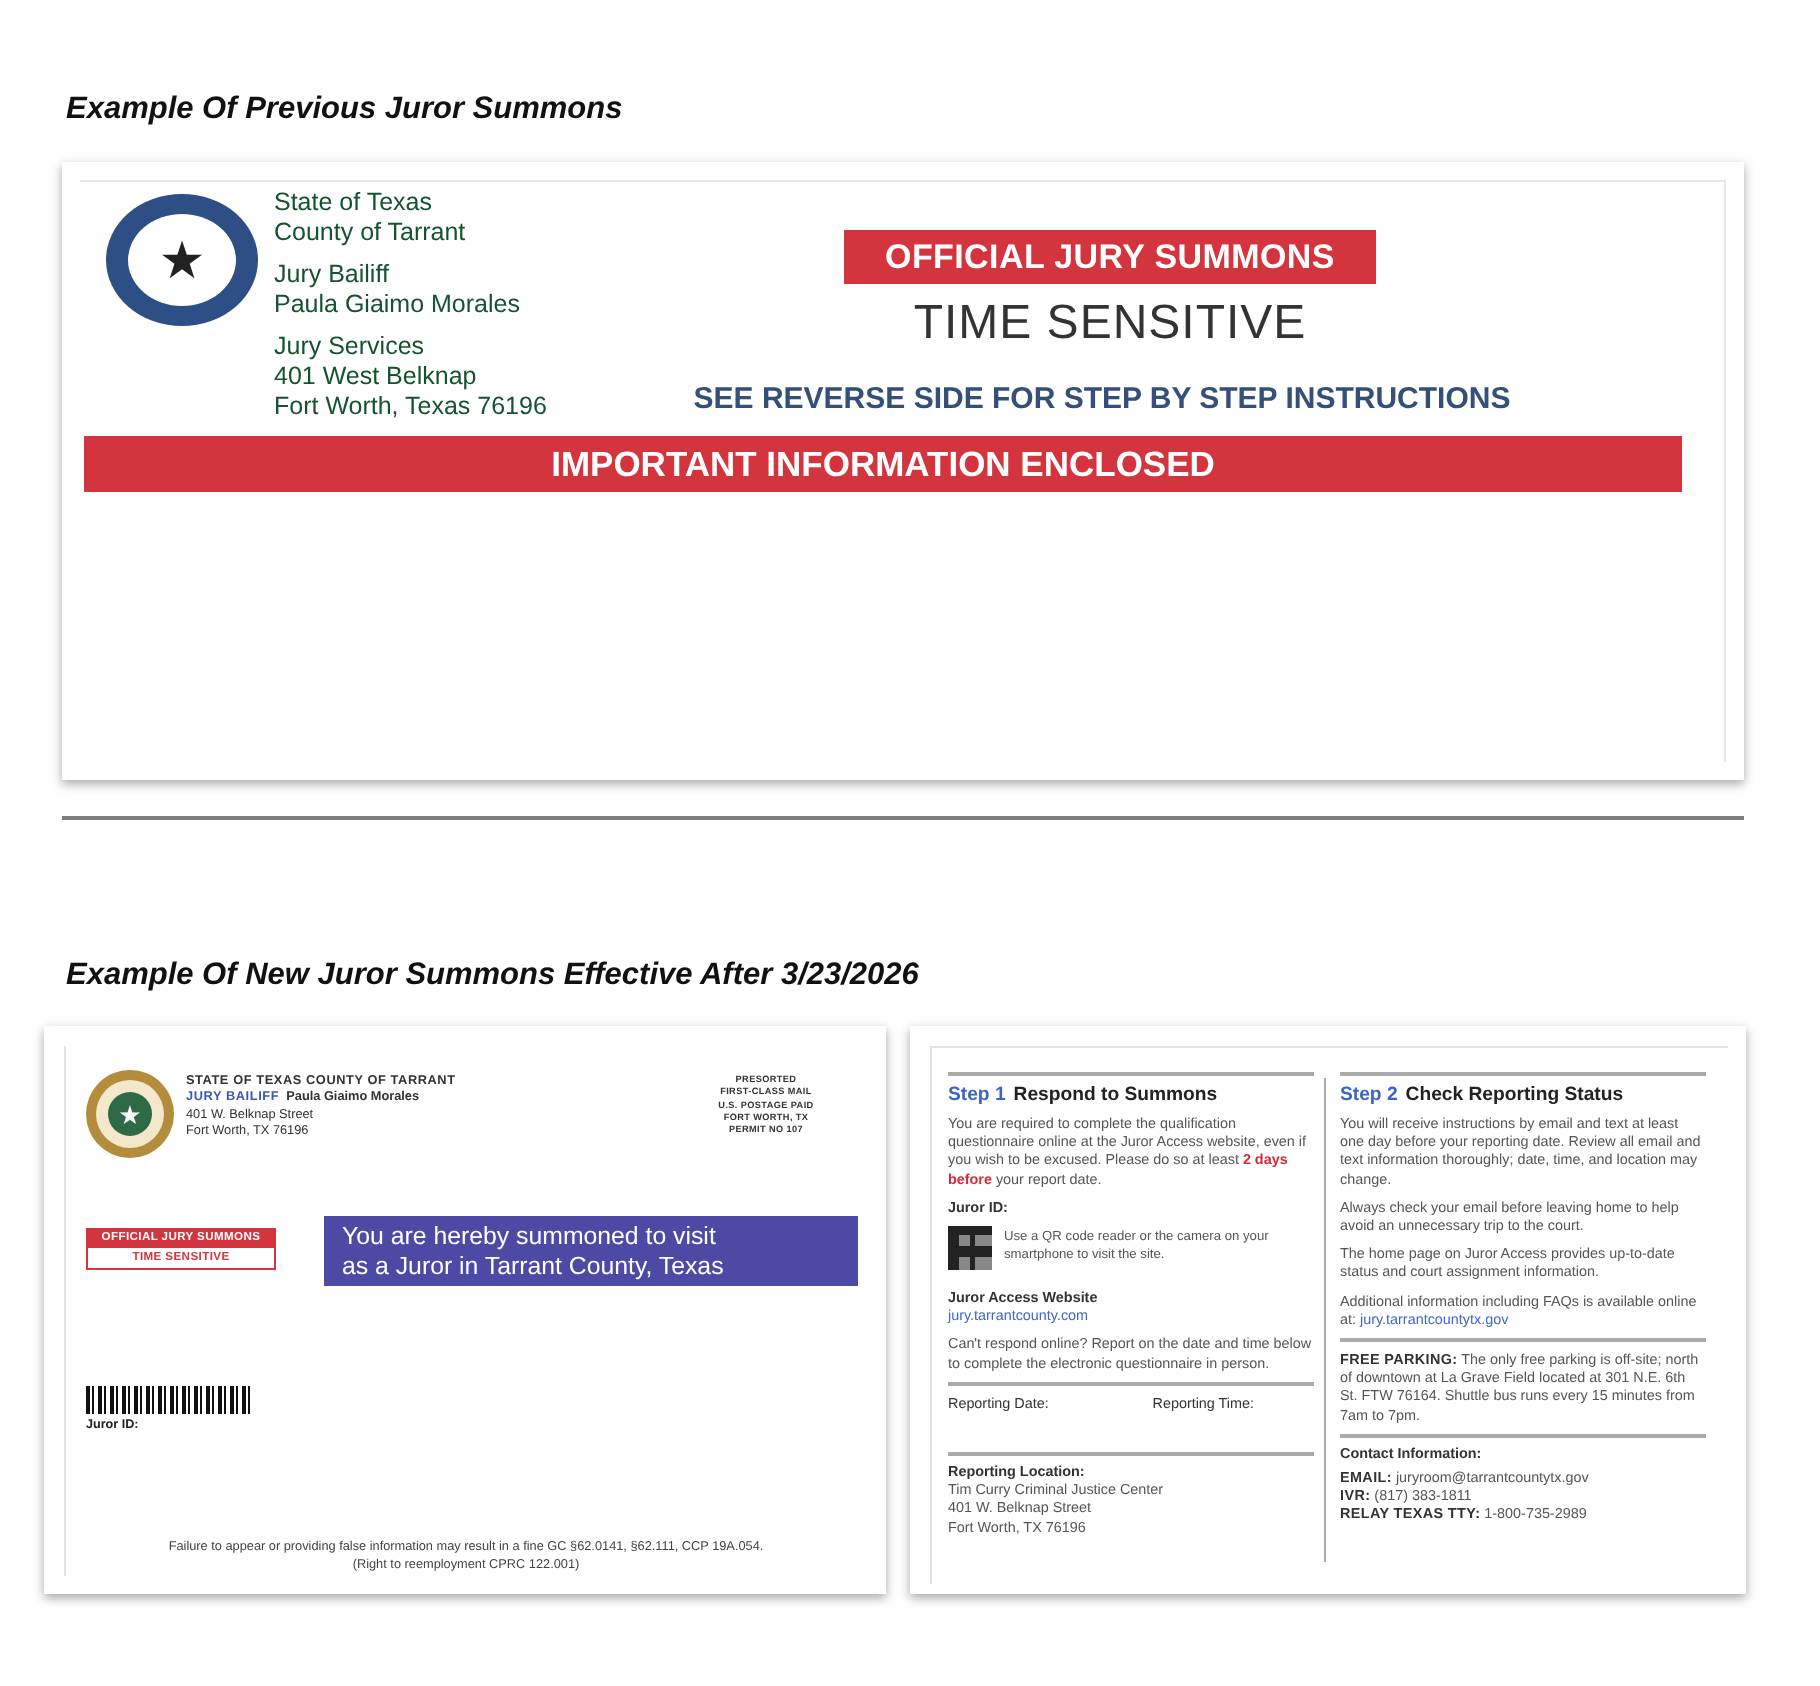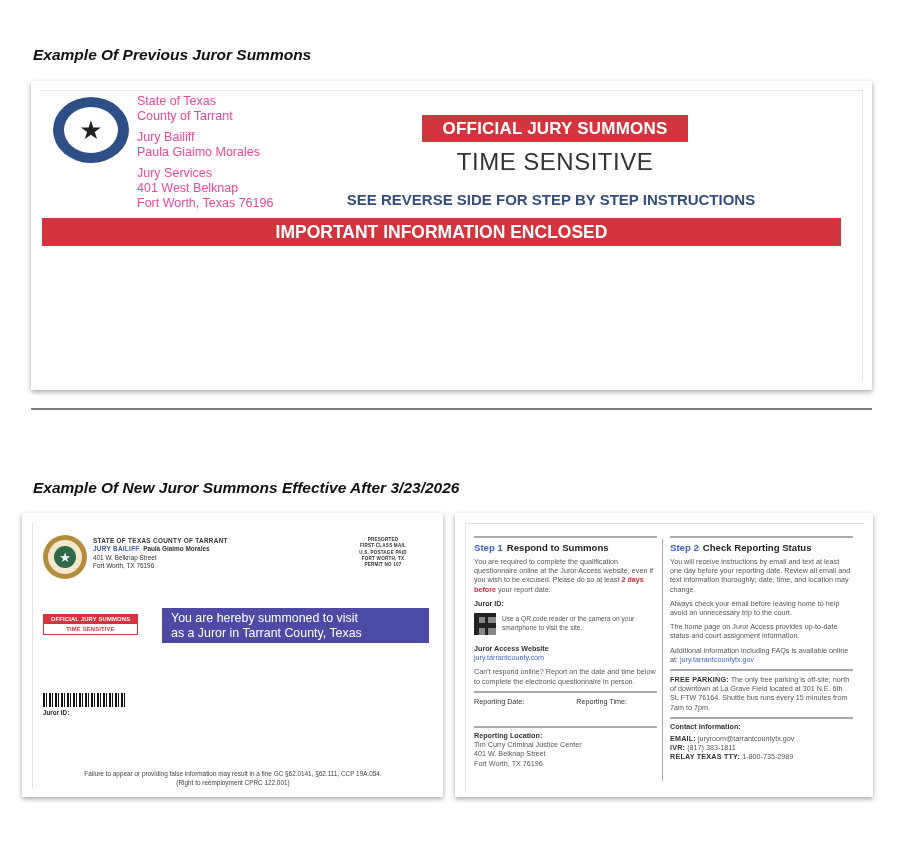--- a/index.html
+++ b/index.html
@@ -6,21 +6,21 @@
   body { width: 910px; height: 843px; position: relative; overflow: hidden; font-family: "Liberation Sans", sans-serif; color: #222; }
   .abs { position: absolute; }
   .section-title { font-family: "Liberation Sans", sans-serif; font-weight: bold; font-style: italic; font-size: 15.5px; color: #111; }
 
   
   .old-card { left: 31px; top: 81px; width: 841px; height: 309px; background: #fff; box-shadow: 0 2px 5px rgba(0,0,0,0.35); }
   .old-inner { left: 9px; top: 9px; right: 9px; height: 290px; border-top: 1px solid #e6e6e6; border-right: 1px solid #e6e6e6; }
   .seal-old { left: 22px; top: 16px; width: 76px; height: 66px; border-radius: 50%; background: #2d4f86; display: flex; align-items: center; justify-content: center; }
   .seal-old .ring { width: 54px; height: 46px; border-radius: 50%; background: #fff; display:flex; align-items:center; justify-content:center; }
   .seal-old .star { font-size: 26px; color: #222; line-height: 1; }
-  .old-addr { left: 106px; top: 13px; font-size: 12.5px; color: #ec4899; line-height: 15px; }
+  .old-addr { left: 106px; top: 13px; font-size: 12.5px; color: #14532d; line-height: 15px; }
   .old-addr .gap { height: 6px; }
   .old-official { left: 391px; top: 34px; width: 266px; height: 27px; background: #d3343d; color: #fff; font-weight: bold; font-size: 17px; display:flex; align-items:center; justify-content:center; letter-spacing: 0.2px; }
   .old-time { left: 391px; top: 67px; width: 266px; text-align: center; font-size: 24px; color: #333; letter-spacing: 0.5px; }
   .old-see { left: 280px; top: 110px; width: 480px; text-align: center; font-weight: bold; font-size: 15px; color: #34507a; }
   .old-band { left: 11px; top: 137px; width: 799px; height: 28px; background: #d3343d; color: #fff; font-weight: bold; font-size: 17.5px; display:flex; align-items:center; justify-content:center; }
 
   .divider { left: 31px; top: 408px; width: 841px; height: 2px; background: #7d7d7d; }
 
   
   .new-front { left: 22px; top: 513px; width: 421px; height: 284px; background:#fff; box-shadow: 0 2px 5px rgba(0,0,0,0.35); }

